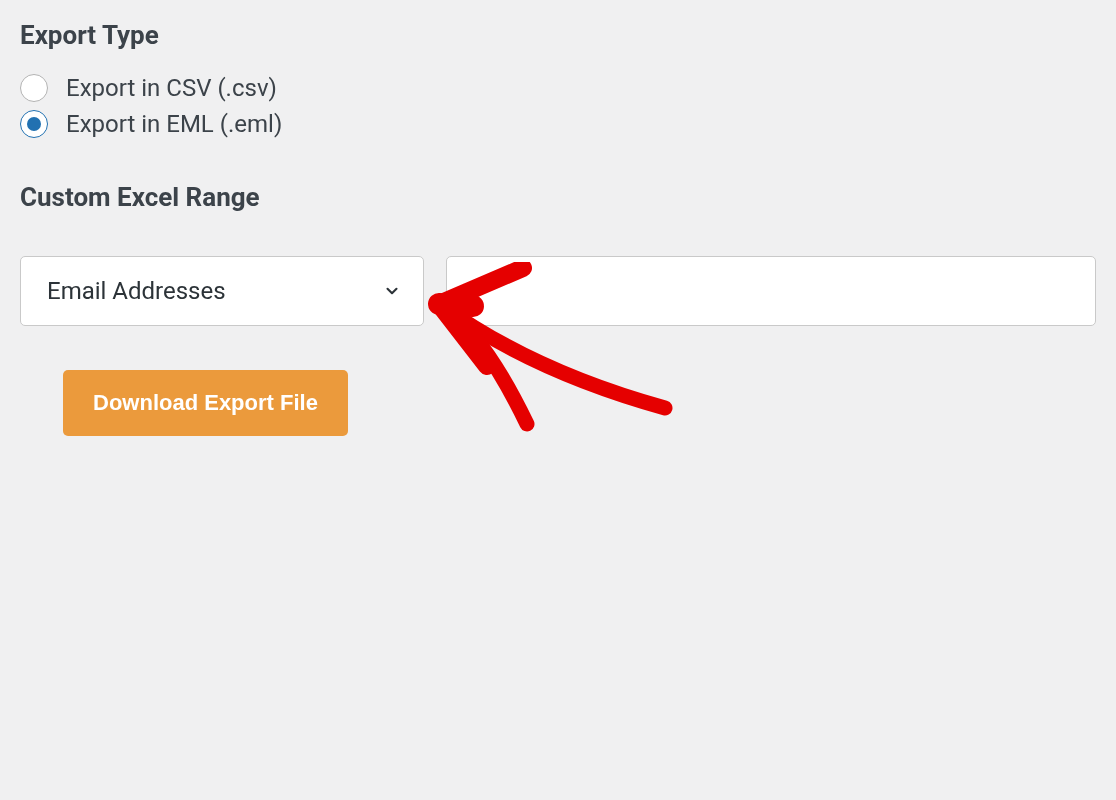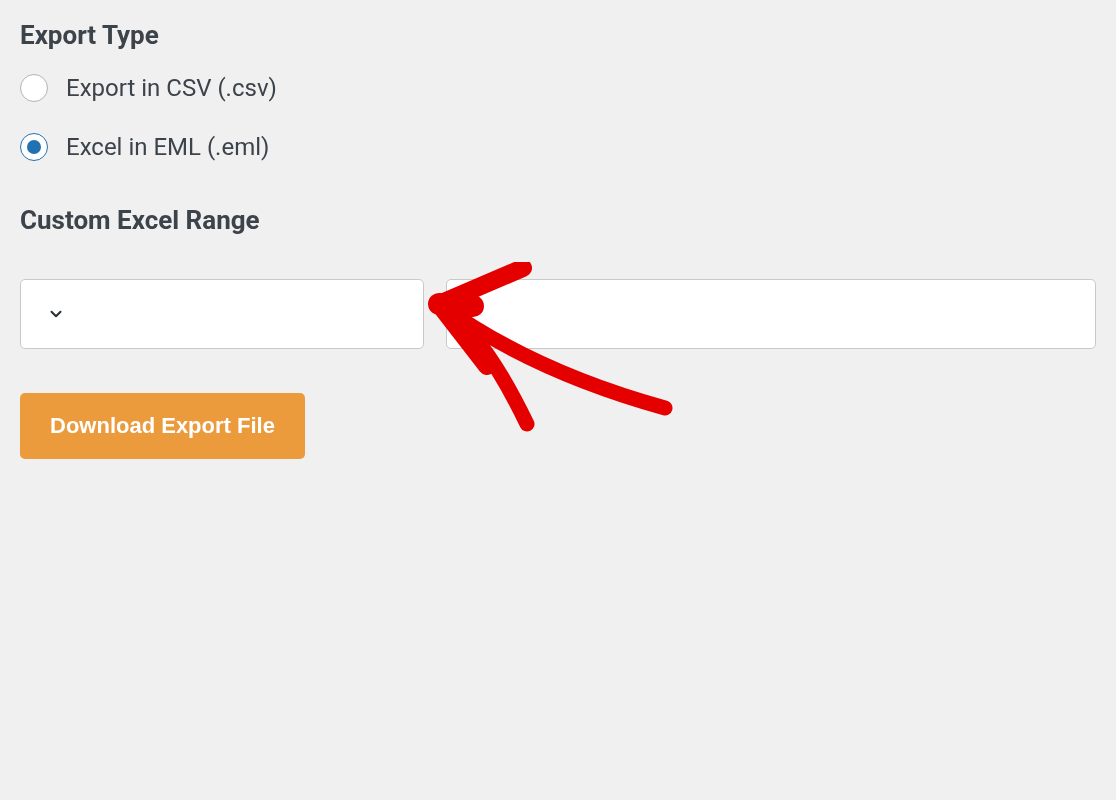--- a/index.html
+++ b/index.html
@@ -26,21 +26,21 @@
       font-weight: 700;
       color: #3c434a;
       margin-bottom: 24px;
     }
     .section {
       margin-bottom: 44px;
     }
     .radio-group {
       display: flex;
       flex-direction: column;
-      gap: 31px;
+      gap: 8px;
     }
     .radio-item {
       display: flex;
       align-items: center;
       gap: 18px;
       cursor: pointer;
     }
     .radio-circle {
       width: 28px;
       height: 28px;
@@ -126,20 +126,21 @@
       background: #eb9a3c;
       color: #fff;
       font-size: 22px;
       font-weight: 600;
       border: none;
       border-radius: 5px;
       cursor: pointer;
     }
     .download-section {
       margin-top: 44px;
+      margin-left: 43px;
     }
     .annotation-arrow {
       position: absolute;
       left: 405px;
       top: 242px;
       pointer-events: none;
     }
     .wrap {
       position: relative;
     }
@@ -152,32 +153,33 @@
 
   <div class="section">
     <h2>Export Type</h2>
     <div class="radio-group">
       <label class="radio-item">
         <span class="radio-circle"></span>
         <span class="radio-label">Export in CSV (.csv)</span>
       </label>
       <label class="radio-item">
         <span class="radio-circle selected"></span>
-        <span class="radio-label">Excel in EML (.eml)</span>
+        <span class="radio-label">Export in EML (.eml)</span>
       </label>
     </div>
   </div>
 
   <div class="section">
     <h2>Custom Excel Range</h2>
   </div>
 
   <div class="section">
     <div class="search-row">
       <div class="select-wrap">
+        <span class="select-label">Email Addresses</span>
         <svg class="chevron-icon" viewBox="0 0 24 24" fill="none" stroke="#2c3338" stroke-width="2.8" stroke-linecap="round" stroke-linejoin="round">
           <polyline points="6 9 12 15 18 9"></polyline>
         </svg>
       </div>
       <input type="text" class="search-text" value="" style="">
     </div>
   </div>
 
   <div class="download-section">
     <button class="download-button">Download Export File</button>

